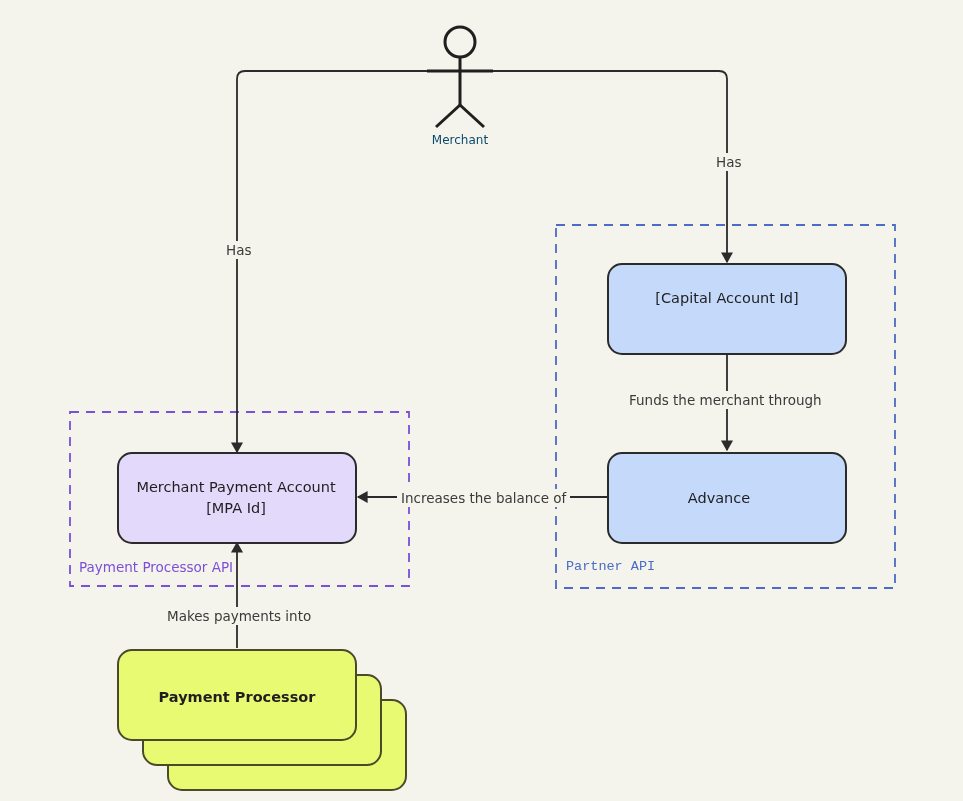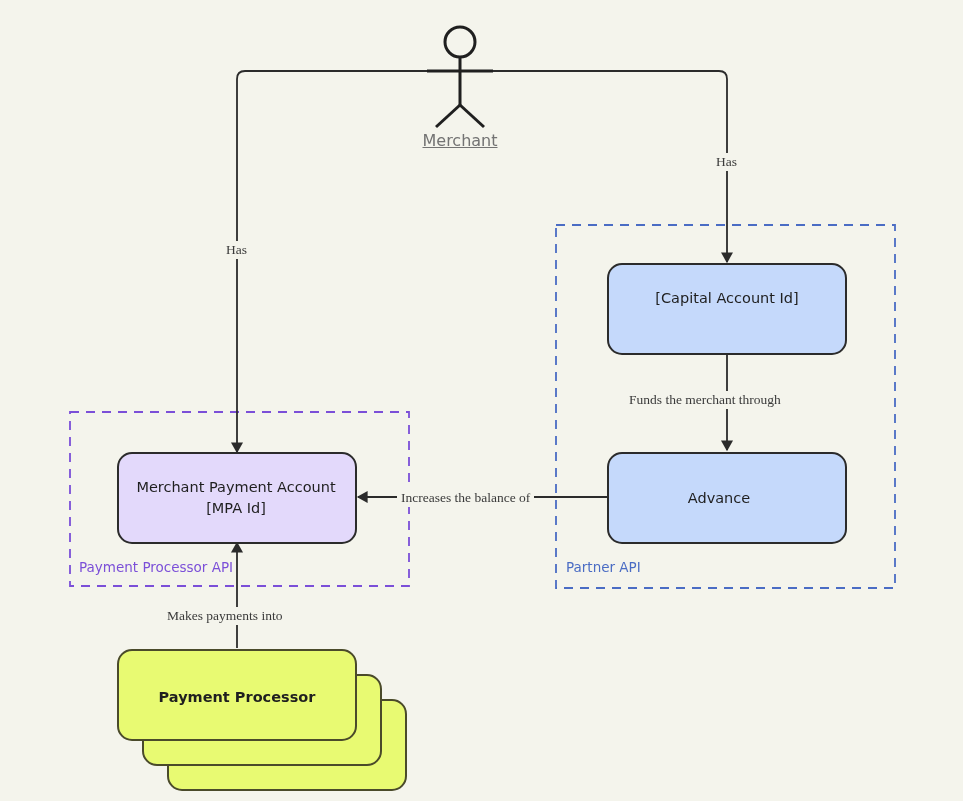--- a/index.html
+++ b/index.html
@@ -31,37 +31,35 @@
     white-space: nowrap;
   }
   .edge-label {
     position: absolute;
     color: #3a3a3a;
     font-size: 13.5px;
     line-height: 16px;
     background: #f4f4ec;
     padding: 1px 4px;
     white-space: nowrap;
-    font-family: Liberation Serif, serif;
   }
   .boundary-label {
     position: absolute;
     font-size: 13.5px;
     white-space: nowrap;
   }
   .boundary-label.partner { color: #4a6cc4; }
   .boundary-label.processor { color: #7b4fd8; }
   .actor-label {
     position: absolute;
     text-align: center;
-    color: #737373;
-    font-size: 16px;
+    color: #0c4a6e;
+    font-size: 12px;
     line-height: 21px;
     white-space: nowrap;
-    text-decoration: underline;
   }
 </style>
 </head>
 <body>
 
 <svg id="canvas" viewBox="0 0 963 801" xmlns="http://www.w3.org/2000/svg">
   <defs>
     <marker id="arrow" viewBox="0 0 12 12" refX="9" refY="6" markerWidth="8" markerHeight="8" orient="auto-start-reverse">
       <path d="M 1 1 L 10 6 L 1 11 z" fill="#2b2b2b"></path>
     </marker>
@@ -128,13 +126,13 @@
 <div class="edge-label" style="left:712px; top:153px;">Has</div>
 
 <div class="edge-label" style="left:625px; top:391px;">Funds the merchant through</div>
 
 <div class="edge-label" style="left:397px; top:489px;">Increases the balance of</div>
 
 <div class="edge-label" style="left:163px; top:607px;">Makes payments into</div>
 
 <div class="boundary-label processor" style="left:79px; top:559px;">Payment Processor API</div>
 
-<div class="boundary-label partner" style="left:566px; top:559px;">Partner API</div>
+<div class="boundary-label partner" style="left:566px; top:559px;font-family:Liberation Mono, monospace;">Partner API</div>
 
 </body></html>

